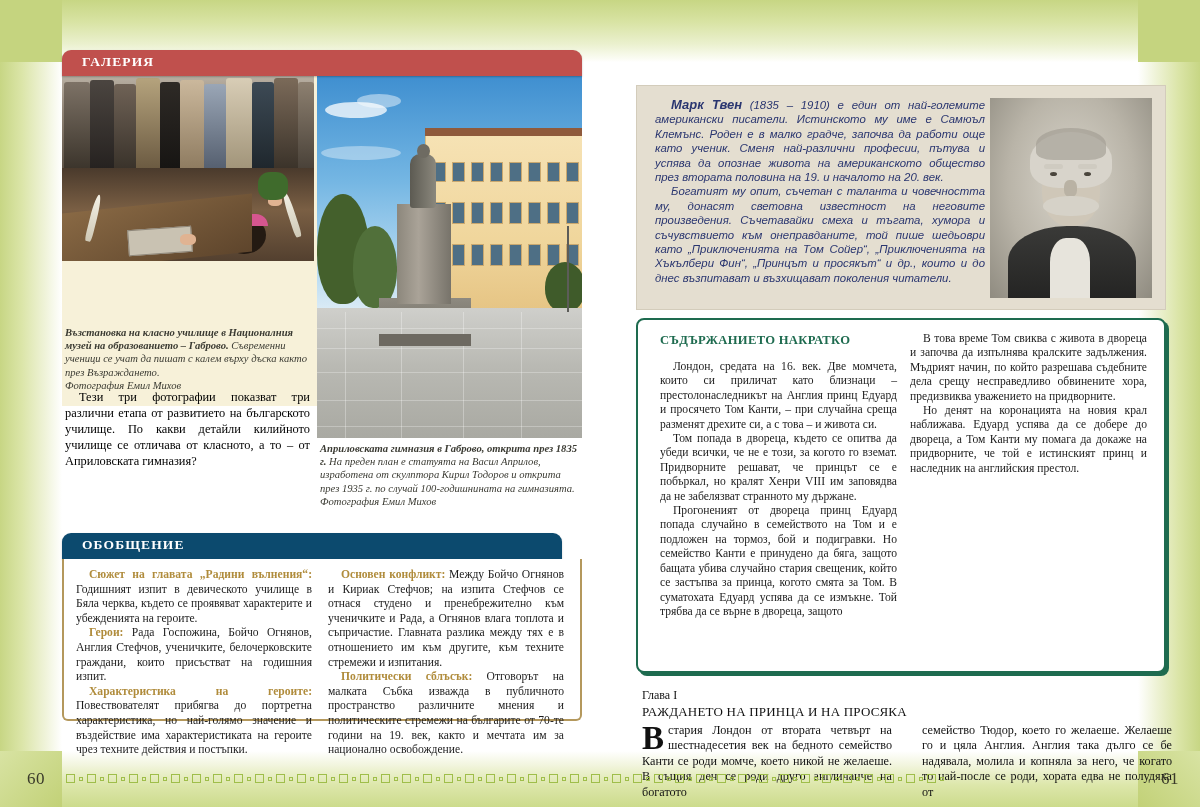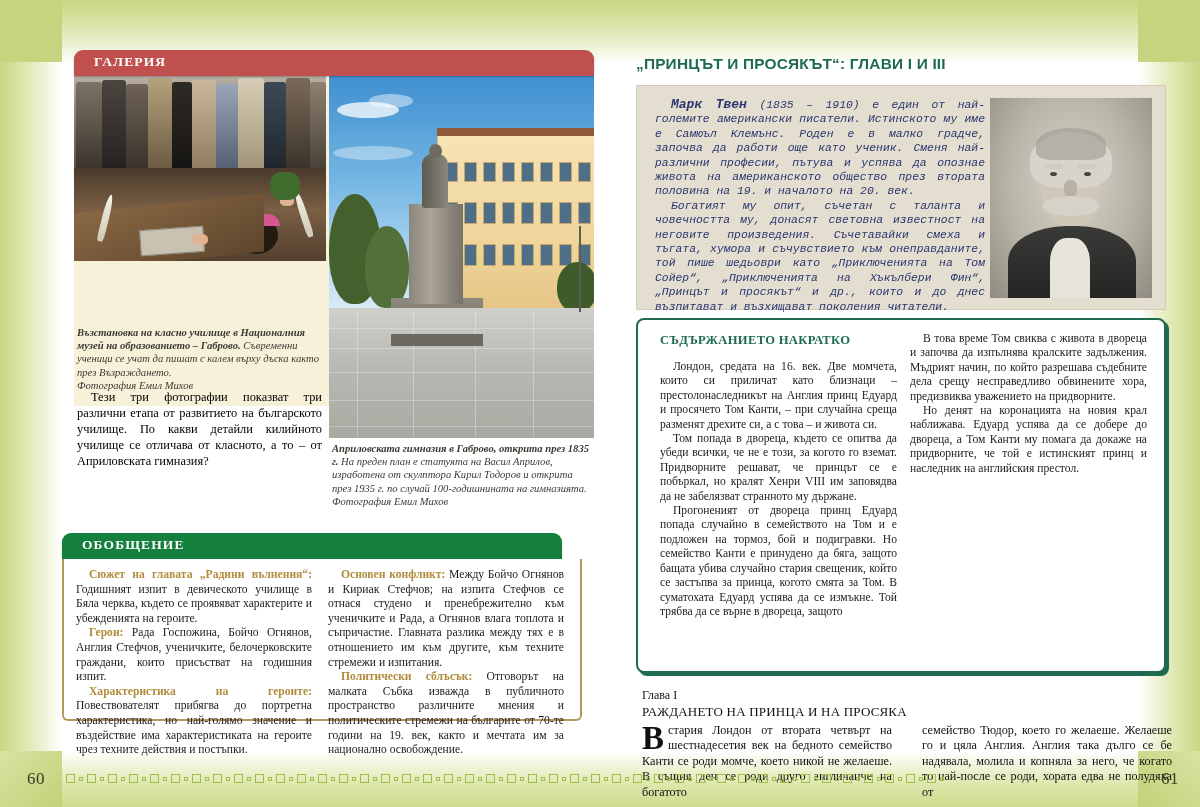--- a/index.html
+++ b/index.html
@@ -53,21 +53,21 @@
     display:flex; align-items:center; gap:0px; overflow:hidden;
   }
   .fr-sq { width:9px; height:9px; border:1.4px solid #9fbe4a; background:transparent; flex:0 0 auto; }
   .fr-dot { width:4px; height:4px; border:1.4px solid #9fbe4a; background:transparent; flex:0 0 auto; margin:0 4px; }
 
   
   #left-page { position:absolute; left:62px; top:40px; width:530px; height:700px; }
 
   
   .gallery-box {
-    position:absolute; left:12px; top:10px; width:464px; height:385px;
+    position:absolute; left:0; top:10px; width:464px; height:385px;
   }
   .gal-header {
     position:absolute; left:0; top:0; width:520px; height:26px;
     background:#c0504d; border-radius:9px 9px 0 0;
     box-shadow:0 1px 2px rgba(0,0,0,.25);
   }
   .gal-header span {
     position:absolute; left:20px; top:4px;
     color:#ffffff; font-size:13.5px; font-weight:bold; letter-spacing:1.1px;
     font-family:"Liberation Serif",serif;
@@ -127,21 +127,21 @@
   #cap1 { left:3px; top:276px; width:245px; }
   #cap2 { left:258px; top:392px; width:262px; }
   #q-block { position:absolute; left:3px; top:340px; width:245px; }
   #q-block p { text-indent:14px; margin-bottom:2px; text-align:justify;
     font-size:12.4px; line-height:15.9px; }
 
   
   .sum-box { position:absolute; left:0; top:493px; width:520px; height:190px; }
   .sum-header {
     position:absolute; left:0; top:0; width:500px; height:26px;
-    background:#15803d; border-radius:9px 9px 0 0;
+    background:#0c4a6e; border-radius:9px 9px 0 0;
     box-shadow:0 1px 2px rgba(0,0,0,.22);
   }
   .sum-header span {
     position:absolute; left:20px; top:4px; color:#fff; font-size:13.5px;
     font-weight:bold; letter-spacing:1.1px; font-family:"Liberation Serif",serif;
   }
   .sum-body {
     position:absolute; left:0; top:26px; width:520px; height:162px;
     background:#ffffff; border:2px solid #b4985c; border-top:none;
     border-radius:0 0 6px 6px;
@@ -160,21 +160,21 @@
     font-family:"Liberation Sans", sans-serif;
   }
 
   
   .author-box {
     position:absolute; left:6px; top:45px; width:530px; height:225px;
     background:#e4ded0; border:1px solid #d3ccbb;
   }
   .author-text {
     position:absolute; left:18px; top:12px; width:330px;
-    font-family:Liberation Mono, monospace; font-style:italic;
+    font-family:Liberation Sans, sans-serif; font-style:italic;
     font-size:11.4px; line-height:14.4px; color:#2a3670; text-align:justify;
   }
   .author-text p { text-indent:16px; }
   .author-text .nm { font-weight:bold; font-size:13px; font-style:italic; }
   .author-portrait {
     position:absolute; right:13px; top:12px; width:162px; height:200px;
     overflow:hidden; background:#cdc8bd;
   }
   .ap-bg { position:absolute; left:0; top:0; width:162px; height:200px;
     background:radial-gradient(ellipse at 50% 42%, #d9d5cb 0%, #b9b4a8 55%, #8f8b80 100%); }
@@ -367,21 +367,20 @@
         <div class="sum-col">
           <p><span class="sum-lead">Основен конфликт:</span> <span>Между Бойчо Огнянов и Кириак Стефчов; на изпита Стефчов се отнася студено и пренебрежително към ученичките и Рада, а Огнянов влага топлота и съпричастие. Главната разлика между тях е в отношението им към другите, към техните стремежи и изпитания.</span></p>
           <p><span class="sum-lead">Политически сблъсък:</span> <span>Отговорът на малката Събка изважда в публичното пространство различните мнения и политическите стремежи на българите от 70-те години на 19. век, както и мечтата им за национално освобождение.</span></p>
         </div>
       </div>
     </div>
   </div>
 
   <div id="right-page">
 
-    <div class="rp-title">„ПРИНЦЪТ И ПРОСЯКЪТ“: ГЛАВИ I И III</div>
 
     <div class="author-box">
       <div class="author-text">
         <p><span class="nm">Марк Твен</span><span> (1835 – 1910) е един от най-големите американски писатели. Истинското му име е Самюъл Клемънс. Роден е в малко градче, започва да работи още като ученик. Сменя най-различни професии, пътува и успява да опознае живота на американското общество през втората половина на 19. и началото на 20. век.</span></p>
         <p>Богатият му опит, съчетан с таланта и човечността му, донасят световна известност на неговите произведения. Съчетавайки смеха и тъгата, хумора и съчувствието към онеправданите, той пише шедьоври като „Приключенията на Том Сойер“, „Приключенията на Хъкълбери Фин“, „Принцът и просякът“ и др., които и до днес възпитават и възхищават поколения читатели.</p>
       </div>
       <div class="author-portrait">
         <div class="ap-bg"></div>
         <div class="ap-suit"></div>
         <div class="ap-shirt"></div>

